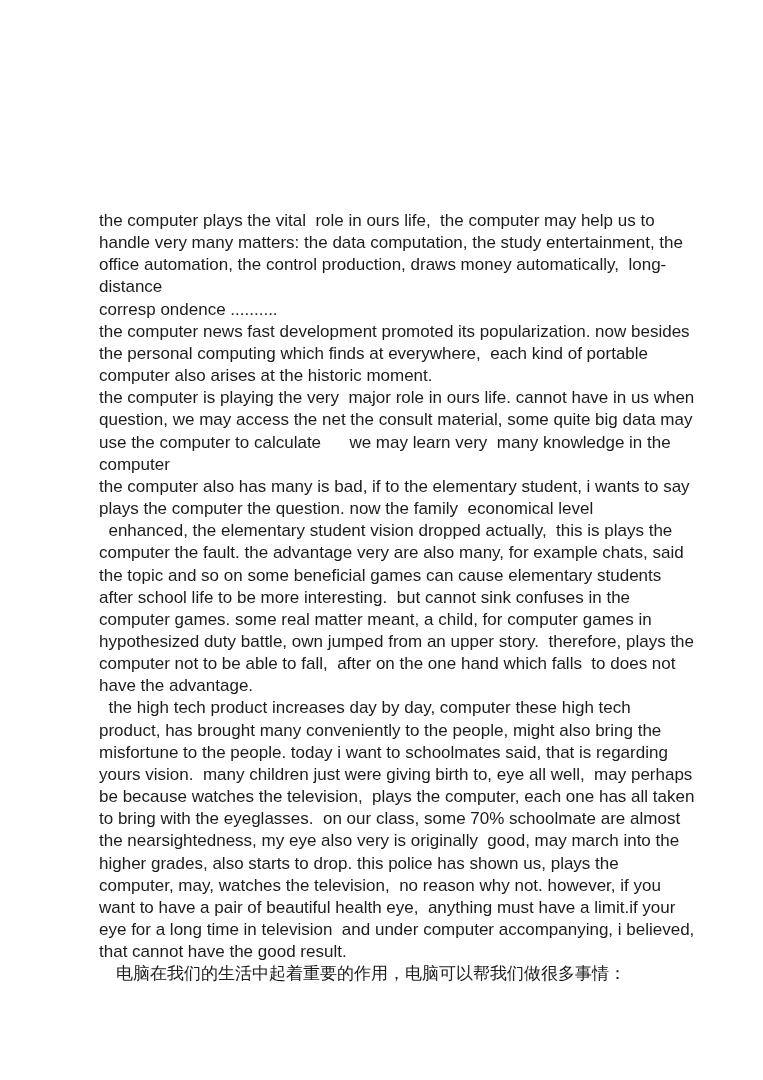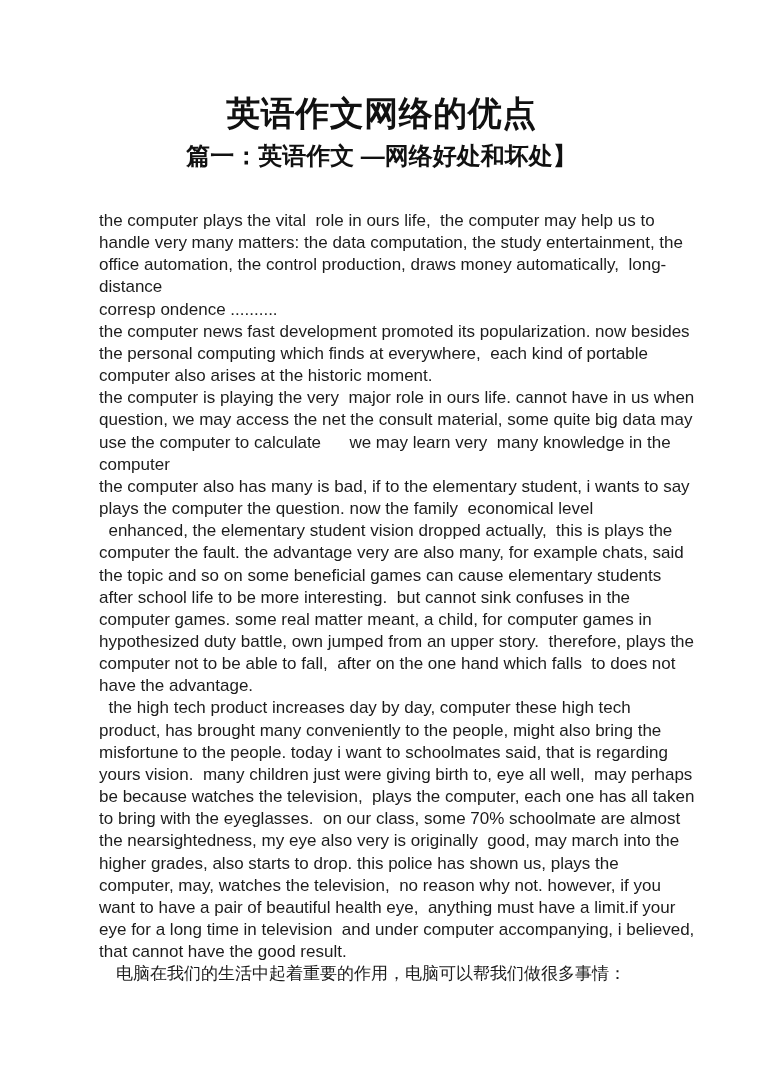--- a/index.html
+++ b/index.html
@@ -51,22 +51,20 @@
     font-size: 17px;
     line-height: 22.15px;
     white-space: pre;
     color: #1c1c1c;
   }
 </style>
 </head>
 <body>
 
 <div class="page">
-  <h1 class="doc-title">英语作文网络的优点</h1>
-  <h2 class="doc-subtitle">篇一：英语作文 —网络好处和坏处】</h2>
   <div class="doc-body">the computer plays the vital  role in ours life,  the computer may help us to
 handle very many matters: the data computation, the study entertainment, the
 office automation, the control production, draws money automatically,  long-
 distance
 corresp ondence ..........
 the computer news fast development promoted its popularization. now besides
 the personal computing which finds at everywhere,  each kind of portable
 computer also arises at the historic moment.
 the computer is playing the very  major role in ours life. cannot have in us when
 question, we may access the net the consult material, some quite big data may

